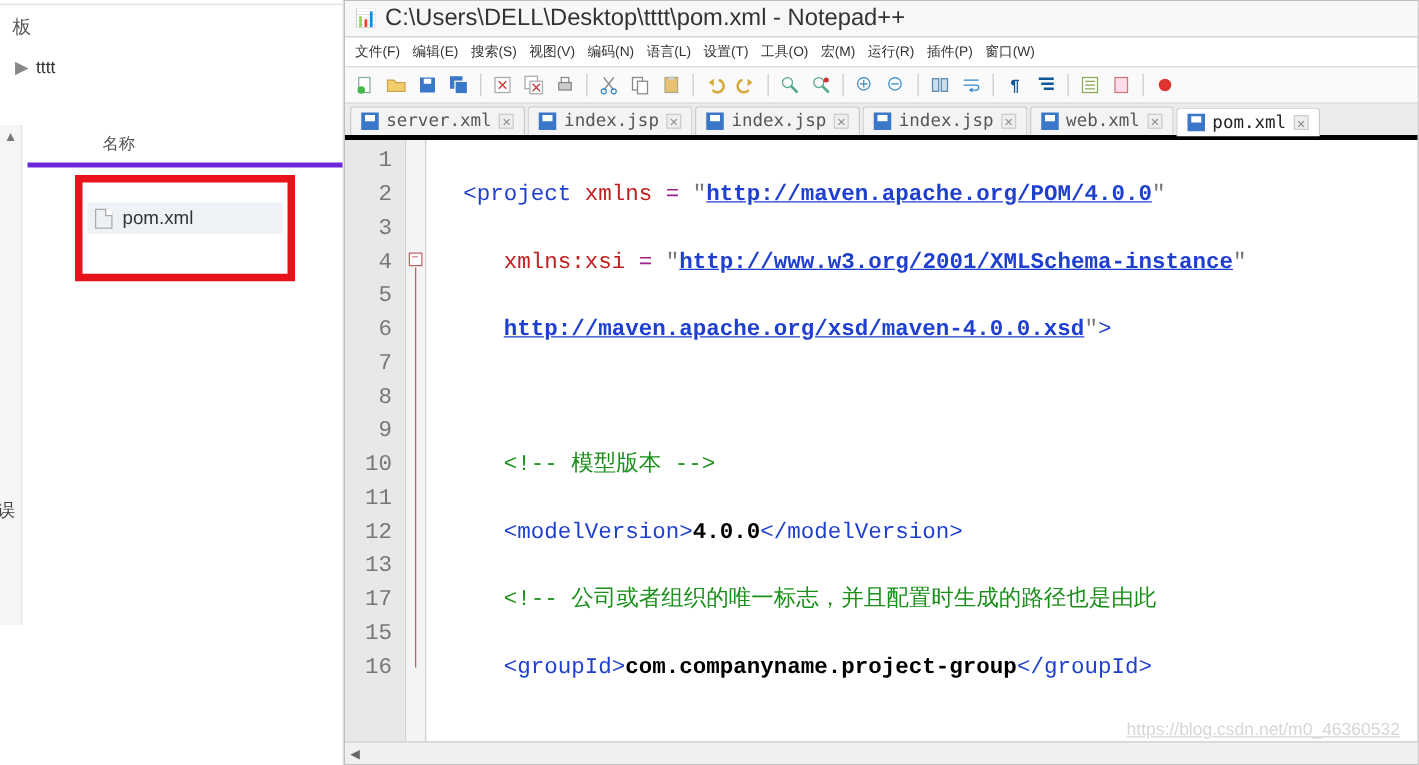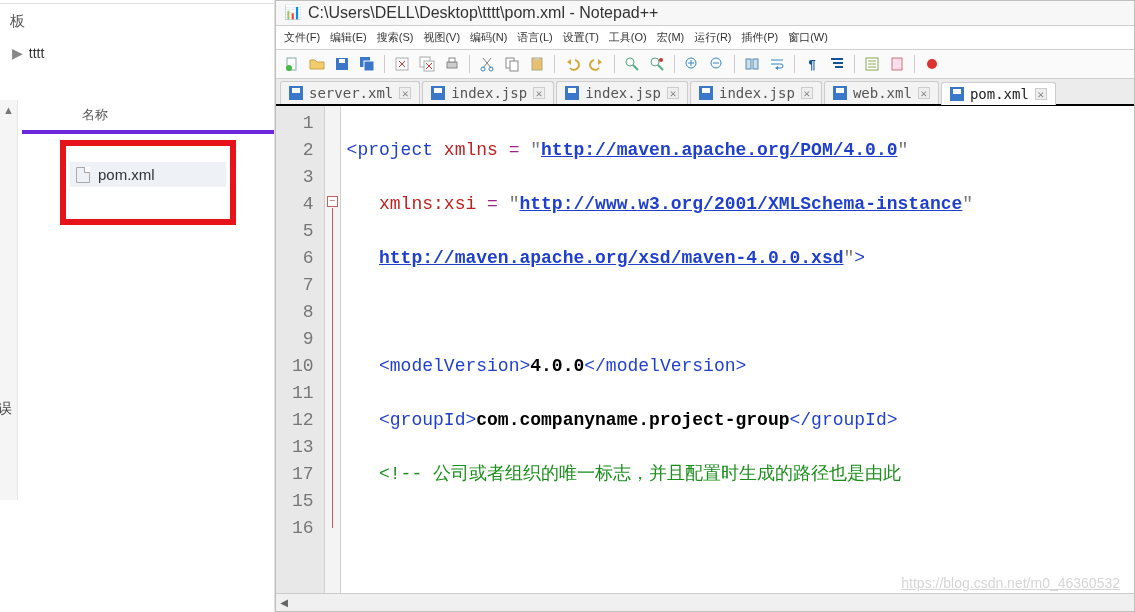--- a/index.html
+++ b/index.html
@@ -113,21 +113,21 @@
     align-items: center;
     padding: 3px 8px;
     gap: 6px;
     border-bottom: 1px solid #d0d0d0;
     background: #f7f7f7;
   }
   .app-icon {
     width: 18px; height: 18px;
     font-size: 14px;
   }
-  .title-text { font-size: 16px; color: #333; }
+  .title-text { font-size: 19px; color: #333; }
   .menubar {
     display: flex;
     gap: 10px;
     padding: 4px 8px;
     border-bottom: 1px solid #d0d0d0;
     font-size: 11px;
     color: #333;
   }
   .menubar span { cursor: default; }
   .toolbar {
@@ -150,21 +150,21 @@
   .tb-sep {
     width: 1px; height: 18px;
     background: #ccc;
     margin: 1px 2px;
   }
   .tabbar {
     display: flex;
     gap: 2px;
     padding: 2px 4px 0 4px;
     background: #ececec;
-    border-bottom: 2px solid #000000;
+    border-bottom: 4px solid #000000;
     align-items: center;
   }
   .tab {
     display: flex;
     align-items: center;
     gap: 6px;
     padding: 3px 8px;
     font-family: Consolas, monospace;
     font-size: 14px;
     color: #555;
@@ -230,20 +230,21 @@
     position:absolute;
     left:7px;
     width:1px;
     background:#c06060;
   }
   .code {
     padding: 4px 0 4px 6px;
     white-space: pre;
     color: #000;
     overflow: hidden;
+    margin-left: 24px;
   }
   .t-tag   { color: #1f3fcf; }
   .t-attr  { color: #c02020; }
   .t-op    { color: #a02090; }
   .t-str   { color: #777; }
   .t-url   { color: #1f3fcf; text-decoration: underline; font-weight: bold; }
   .t-bold  { font-weight: bold; color:#000; }
   .t-cmt   { color: #1a8f1a; }
   .hscroll {
     height: 18px;
@@ -511,23 +512,24 @@
     </div>
     <div class="fold-col">
       <div class="fold-box" style="top:90px;">−</div>
       <div class="fold-line" style="top:102px;height:320px;"></div>
     </div>
     <div class="code">
 <div><span class="t-tag">&lt;project </span><span class="t-attr">xmlns </span><span class="t-op">= </span><span class="t-str">"</span><span class="t-url">http://maven.apache.org/POM/4.0.0</span><span class="t-str">"</span></div>
 <div><span>   </span><span class="t-attr">xmlns:xsi </span><span class="t-op">= </span><span class="t-str">"</span><span class="t-url">http://www.w3.org/2001/XMLSchema-instance</span><span class="t-str">"</span></div>
 <div><span>   </span><span class="t-url">http://maven.apache.org/xsd/maven-4.0.0.xsd</span><span class="t-str">"</span><span class="t-tag">&gt;</span></div>
 <div>&nbsp;</div>
+<div><span>   </span><span class="t-cmt">&lt;!-- 模型版本 --&gt;</span></div>
 <div><span>   </span><span class="t-tag">&lt;modelVersion&gt;</span><span class="t-bold">4.0.0</span><span class="t-tag">&lt;/modelVersion&gt;</span></div>
+<div><span>   </span><span class="t-cmt">&lt;!-- 公司或者组织的唯一标志，并且配置时生成的路径也是由此</span></div>
 <div><span>   </span><span class="t-tag">&lt;groupId&gt;</span><span class="t-bold">com.companyname.project-group</span><span class="t-tag">&lt;/groupId&gt;</span></div>
-<div><span>   </span><span class="t-cmt">&lt;!-- 公司或者组织的唯一标志，并且配置时生成的路径也是由此</span></div>
 
 
 
 
 
 
 
     </div>
   </div>
 

